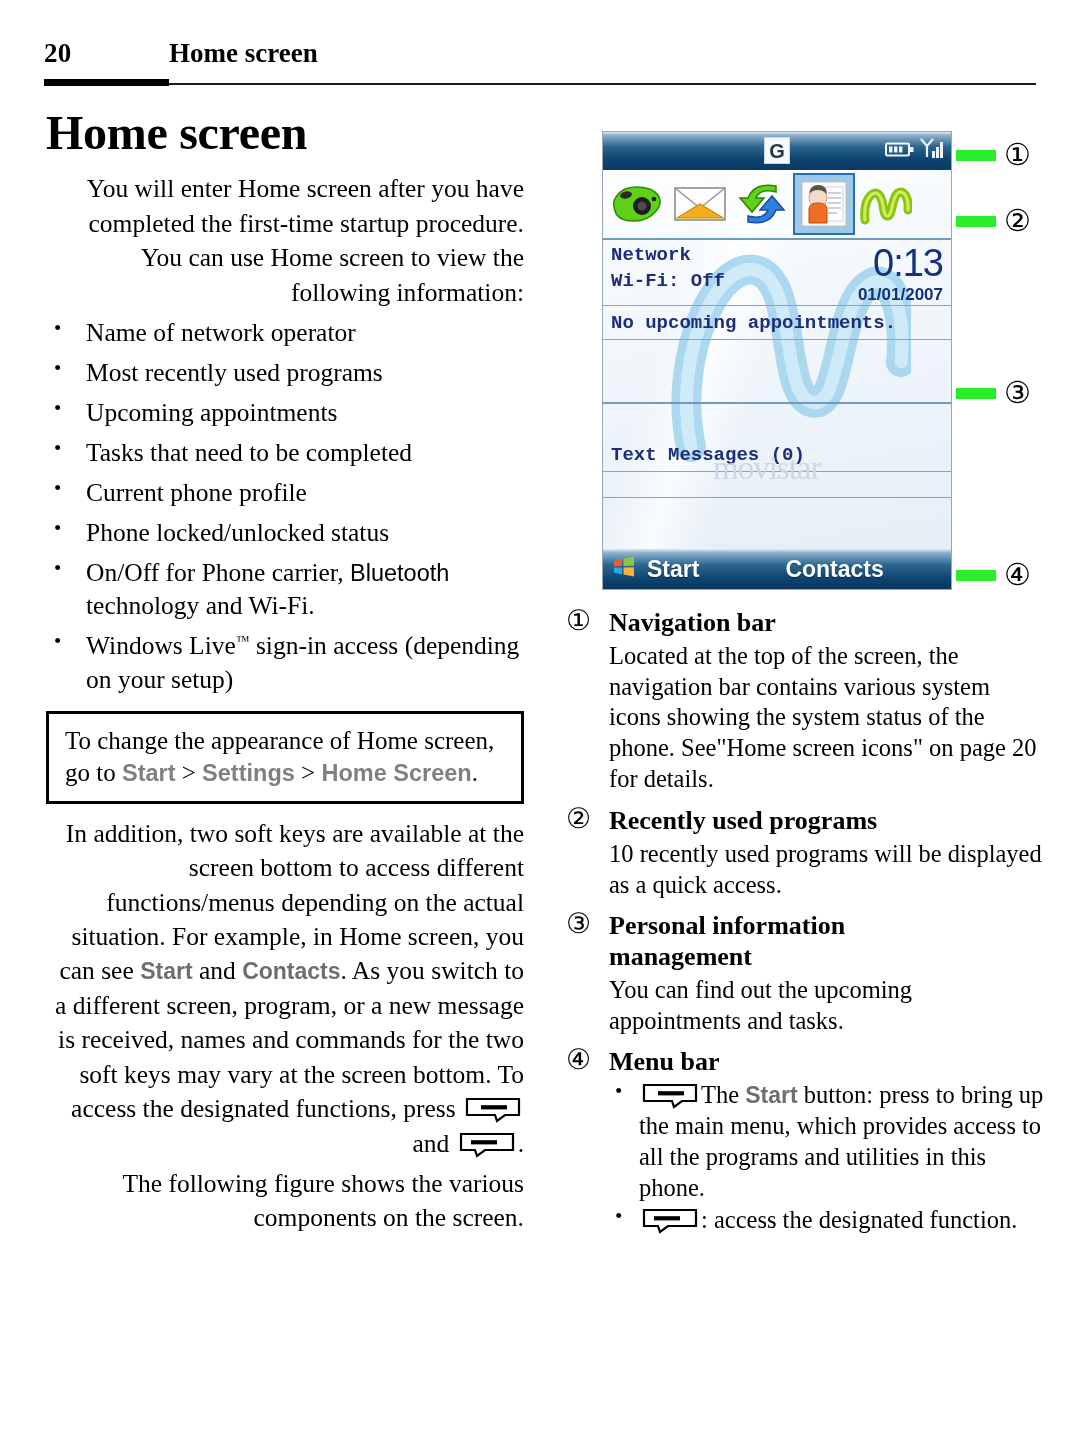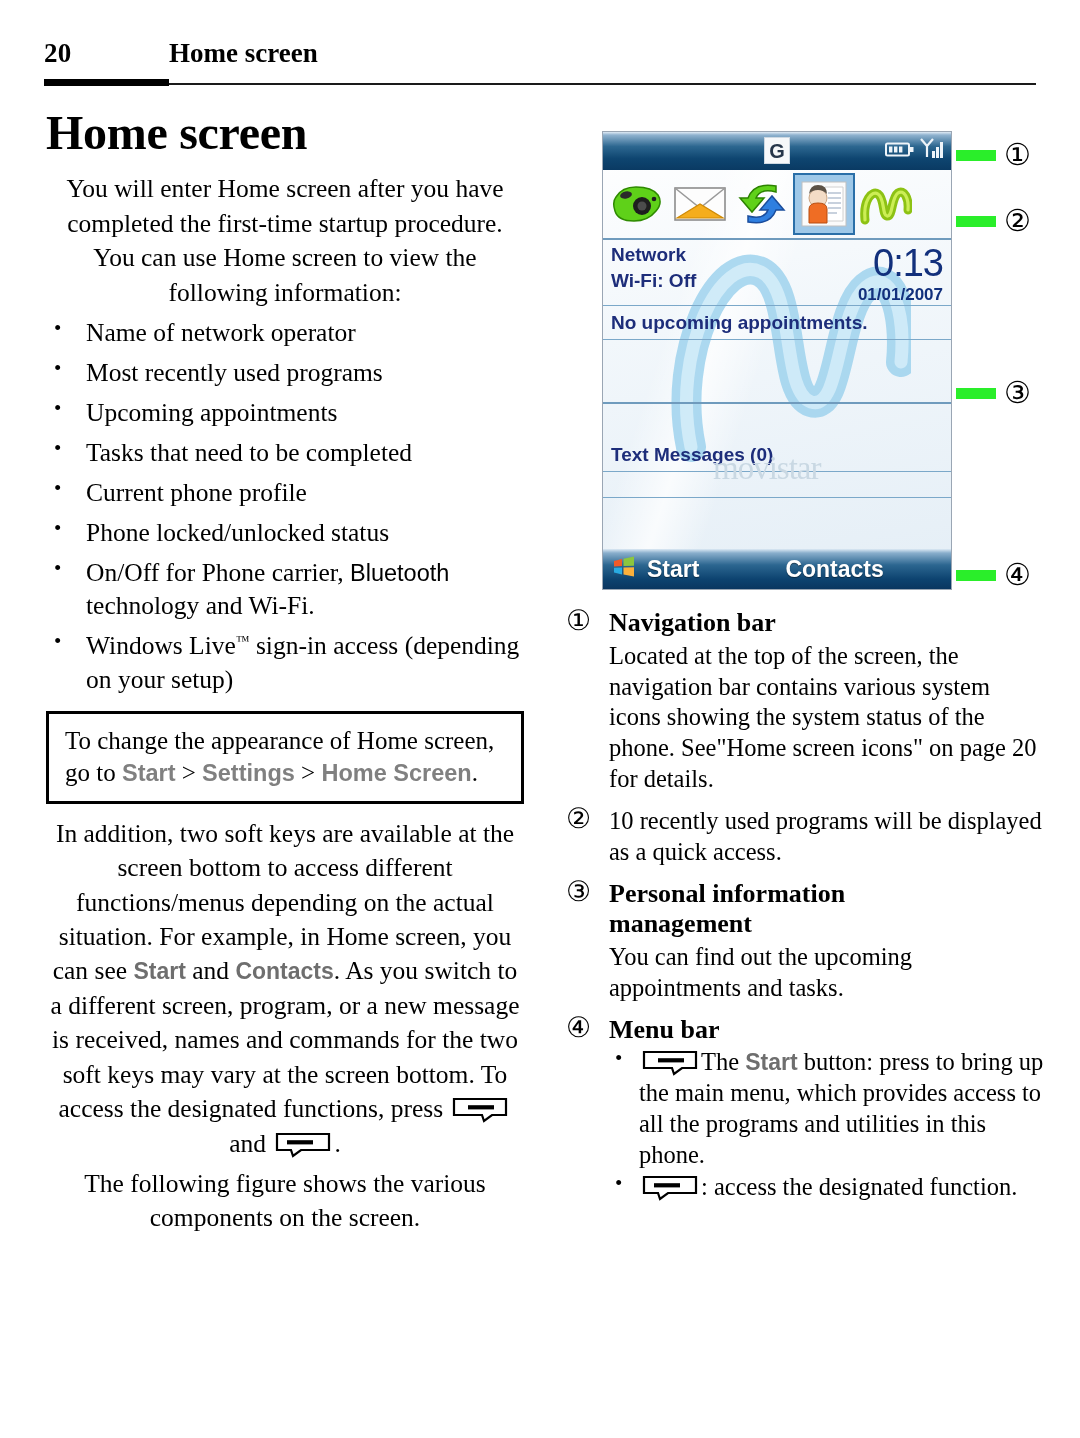--- a/index.html
+++ b/index.html
@@ -66,21 +66,21 @@
     font-size: 48px;
     font-weight: bold;
     letter-spacing: -0.3px;
     line-height: 1.05;
   }
 
   .body-par {
     font-size: 25.5px;
     line-height: 1.35;
     margin: 0 0 6px 0;
-    text-align: center;
+    text-align: right;
   }
 
   ul.bullets {
     list-style: none;
     margin: 4px 0 6px 0;
     padding: 0;
   }
   ul.bullets li {
     position: relative;
     padding-left: 40px;
@@ -216,21 +216,21 @@
   }
 
   .pim-line {
     position: absolute;
     left: 0;
     width: 100%;
     border-bottom: 1px solid #7ba8c9;
     box-sizing: border-box;
   }
   .pim-text {
-    font-family: Liberation Sans, sans-serif;
+    font-family: Liberation Mono, monospace;
     font-weight: bold;
     color: #1d2d7a;
     font-size: 19px;
     position: absolute;
     left: 8px;
   }
 
   #clock-time {
     position: absolute;
     right: 8px; top: 4px;
@@ -510,20 +510,21 @@
 <div id="right-col" style="top:608px;">
 
   <div class="num-section">
     <span class="marker">①</span>
     <h3>Navigation bar</h3>
     <p>Located at the top of the screen, the navigation bar contains various system icons showing the system status of the phone. See"Home screen icons" on page 20 for details.</p>
   </div>
 
   <div class="num-section">
     <span class="marker">②</span>
+    <h3>Recently used programs</h3>
     <p>10 recently used programs will be displayed as a quick access.</p>
   </div>
 
   <div class="num-section">
     <span class="marker">③</span>
     <h3 style="max-width:330px;">Personal information management</h3>
     <p>You can find out the upcoming appointments and tasks.</p>
   </div>
 
   <div class="num-section">

